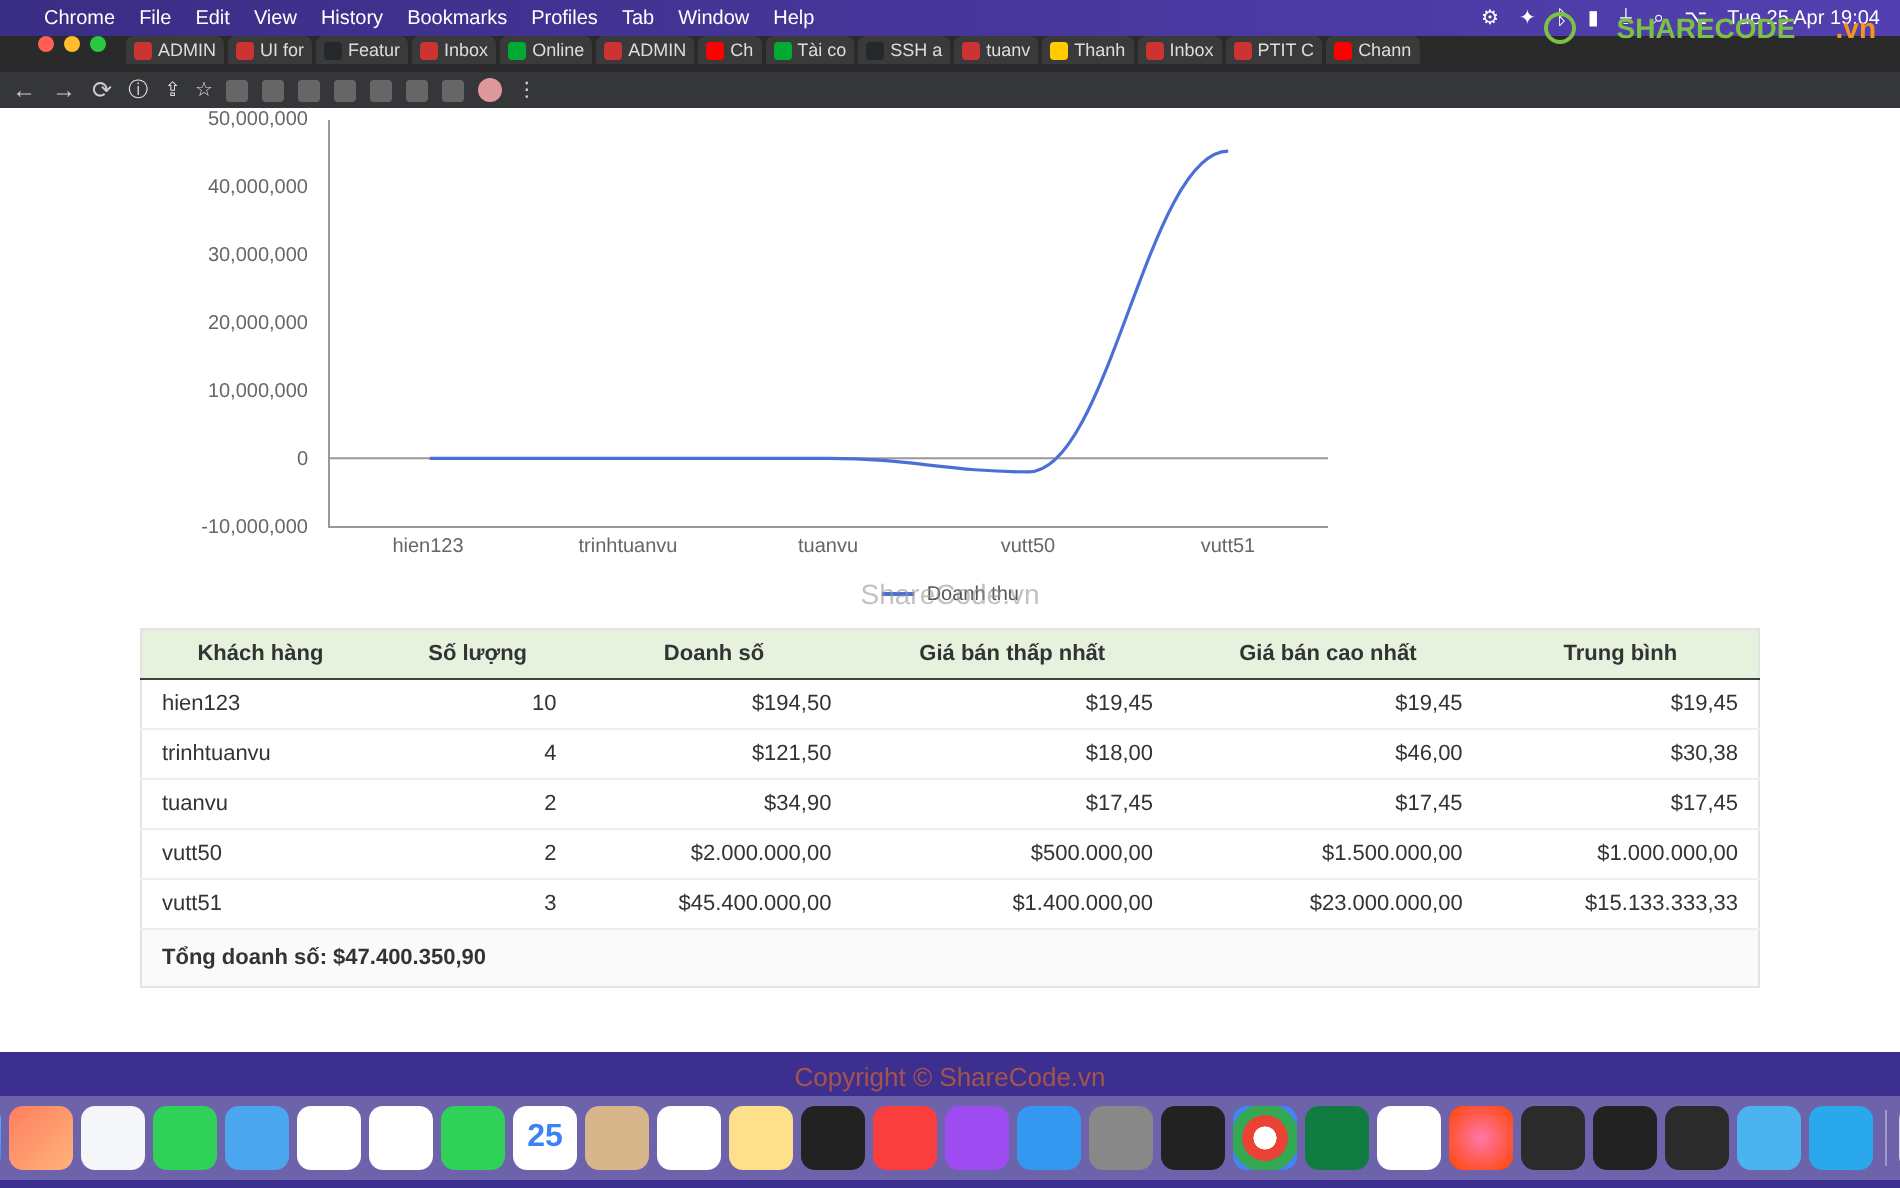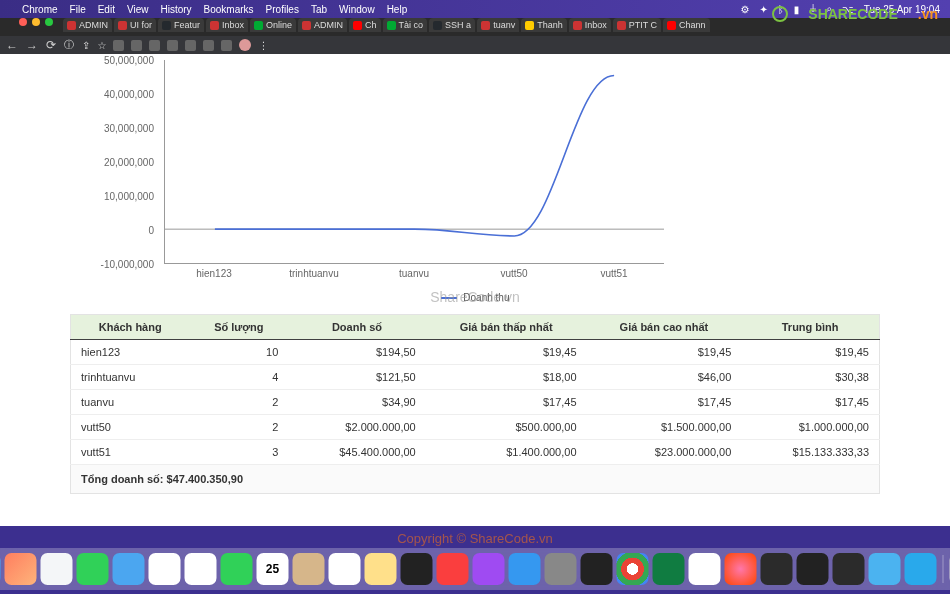--- a/index.html
+++ b/index.html
@@ -483,21 +483,21 @@
 <div class="dock">
   <div class="dock-icon finder"></div>
   <div class="dock-icon lp"></div>
   <div class="dock-icon safari"></div>
   <div class="dock-icon msg"></div>
   <div class="dock-icon mail"></div>
   <div class="dock-icon maps"></div>
   <div class="dock-icon photos"></div>
   <div class="dock-icon ft"></div>
   <div class="dock-icon cal" style="position:relative">
-      <span style="position:absolute;top:50%;left:50%;transform:translate(-50%,-50%);font-size:12px;font-weight:700;color:#000000">25</span>
+      <span style="position:absolute;top:50%;left:50%;transform:translate(-50%,-50%);font-size:16px;font-weight:700;color:#3b82f6">25</span>
     </div>
   <div class="dock-icon contacts"></div>
   <div class="dock-icon remind"></div>
   <div class="dock-icon notes"></div>
   <div class="dock-icon tv"></div>
   <div class="dock-icon music"></div>
   <div class="dock-icon pod"></div>
   <div class="dock-icon app"></div>
   <div class="dock-icon sys"></div>
   <div class="dock-icon term"></div>

